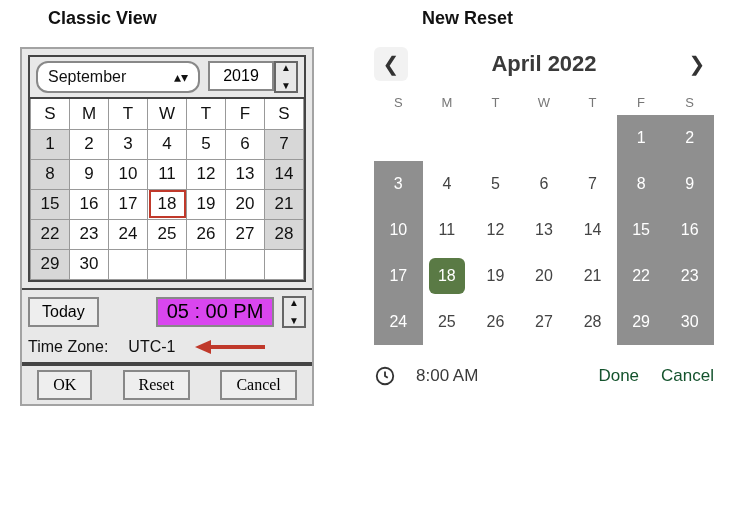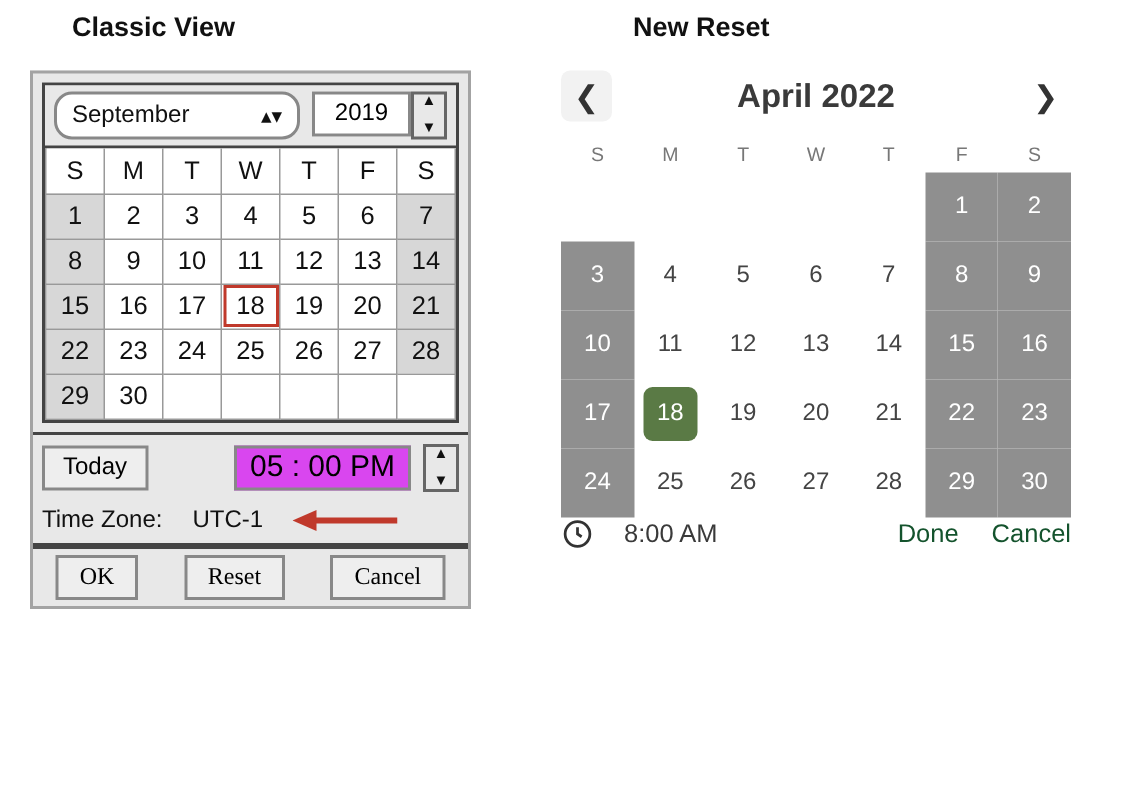--- a/index.html
+++ b/index.html
@@ -101,21 +101,21 @@
   .new-cal td{
     width:14.28%;height:46px;text-align:center;font-size:16px;color:#444;
     box-sizing:border-box;
   }
   .new-cal td.weekend{background:#8f8f8f;color:#fff;}
   .new-cal td.selected > span{
     display:inline-flex;align-items:center;justify-content:center;
     width:36px;height:36px;background:var(--new-selected-bg);color:#fff;
     border-radius:6px;font-weight:500;
   }
-  .new-bottom{display:flex;align-items:center;justify-content:flex-start;gap:20px;margin-top:0;font-size:17px;}
+  .new-bottom{display:flex;align-items:center;justify-content:flex-start;gap:20px;margin-top:20px;font-size:17px;}
   .clock-icon{display:inline-flex;}
   .new-bottom .links{margin-left:auto;display:flex;gap:22px;font-size:17px;color:#14532d;}
   .new-bottom .links span{}
 </style>
 </head>
 <body>
 
 <div class="headings">
   <div class="heading left">Classic View</div>
   <div class="heading right">New Reset</div>

